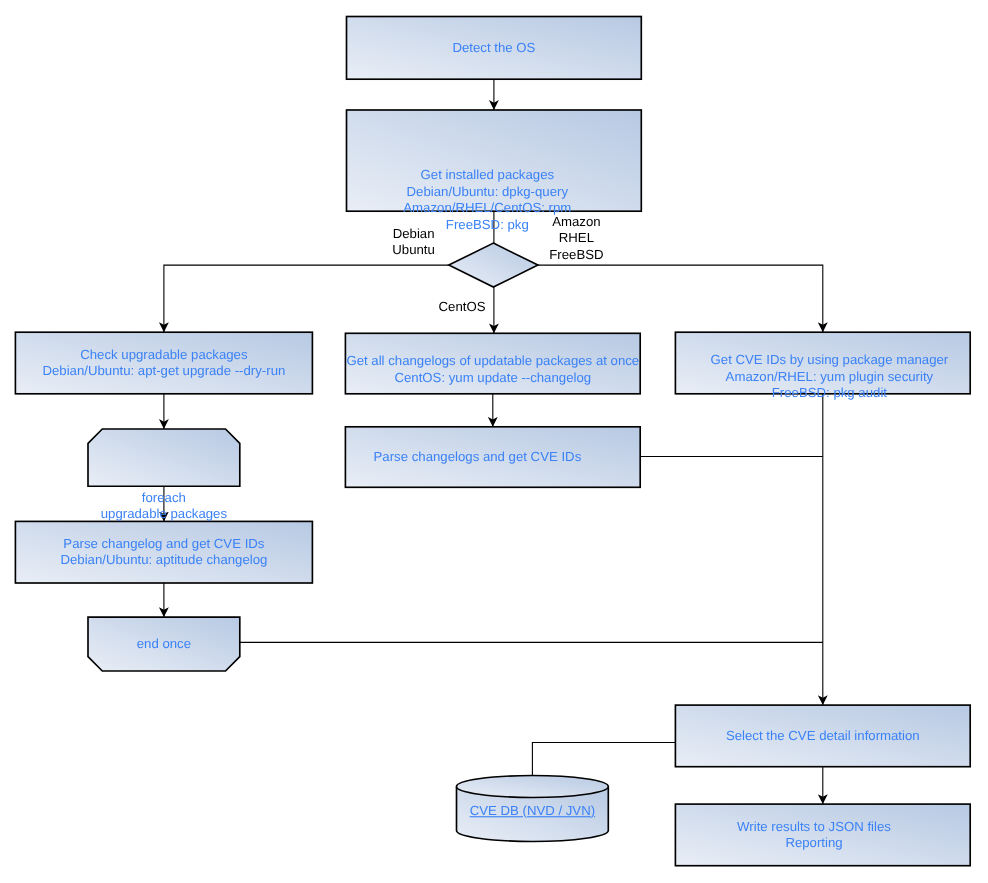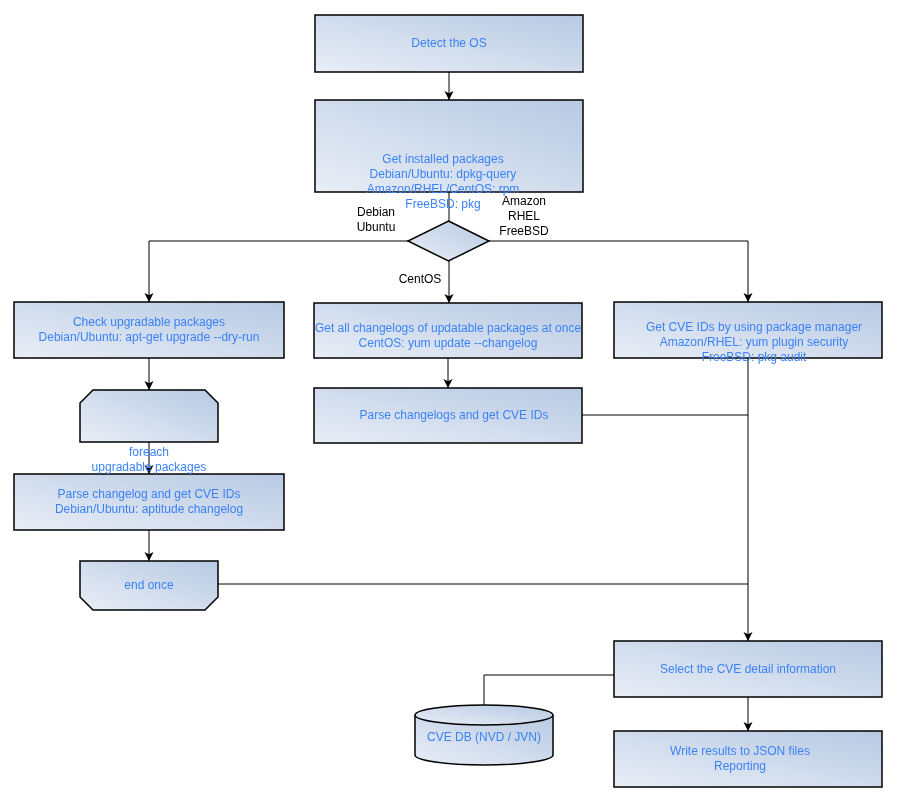--- a/index.html
+++ b/index.html
@@ -90,28 +90,28 @@
 FreeBSD: pkg</div>
   <div class="lbl" style="left:14px;top:302px;width:270px;height:56px;">Check upgradable packages
 Debian/Ubuntu: apt-get upgrade --dry-run</div>
   <div class="lbl" style="left:80px;top:390px;width:138px;height:52px;margin-top:44px;">foreach
 upgradable packages</div>
   <div class="lbl" style="left:14px;top:474px;width:270px;height:56px;">Parse changelog and get CVE IDs
 Debian/Ubuntu: aptitude changelog</div>
   <div class="lbl" style="left:80px;top:561px;width:138px;height:49px;">end once</div>
   <div class="lbl" style="left:298px;top:303px;width:300px;height:65px;">Get all changelogs of updatable packages at once
 CentOS: yum update --changelog</div>
-  <div class="lbl" style="left:320px;top:388px;width:268px;height:55px;">Parse changelogs and get CVE IDs</div>
+  <div class="lbl" style="left:300px;top:388px;width:268px;height:55px;">Parse changelogs and get CVE IDs</div>
   <div class="lbl" style="left:614px;top:314px;width:280px;height:56px;">Get CVE IDs by using package manager
 Amazon/RHEL: yum plugin security
 FreeBSD: pkg audit</div>
   <div class="lbl" style="left:614px;top:641px;width:268px;height:56px;">Select the CVE detail information</div>
   <div class="lbl" style="left:614px;top:731px;width:252px;height:56px;">Write results to JSON files
 Reporting</div>
-  <div class="lbl" style="left:415px;top:714px;width:138px;height:46px;">CVE DB (NVD / JVN)</div>
+  <div class="lbl" style="left:415px;top:714px;width:138px;height:46px;text-decoration:underline;">CVE DB (NVD / JVN)</div>
 
   <div class="elbl" style="left:330px;top:205px;width:92px;">Debian
 Ubuntu</div>
   <div class="elbl" style="left:482px;top:194px;width:84px;">Amazon
 RHEL
 FreeBSD</div>
   <div class="elbl" style="left:388px;top:272px;width:64px;">CentOS</div>
 
 </div>
 

